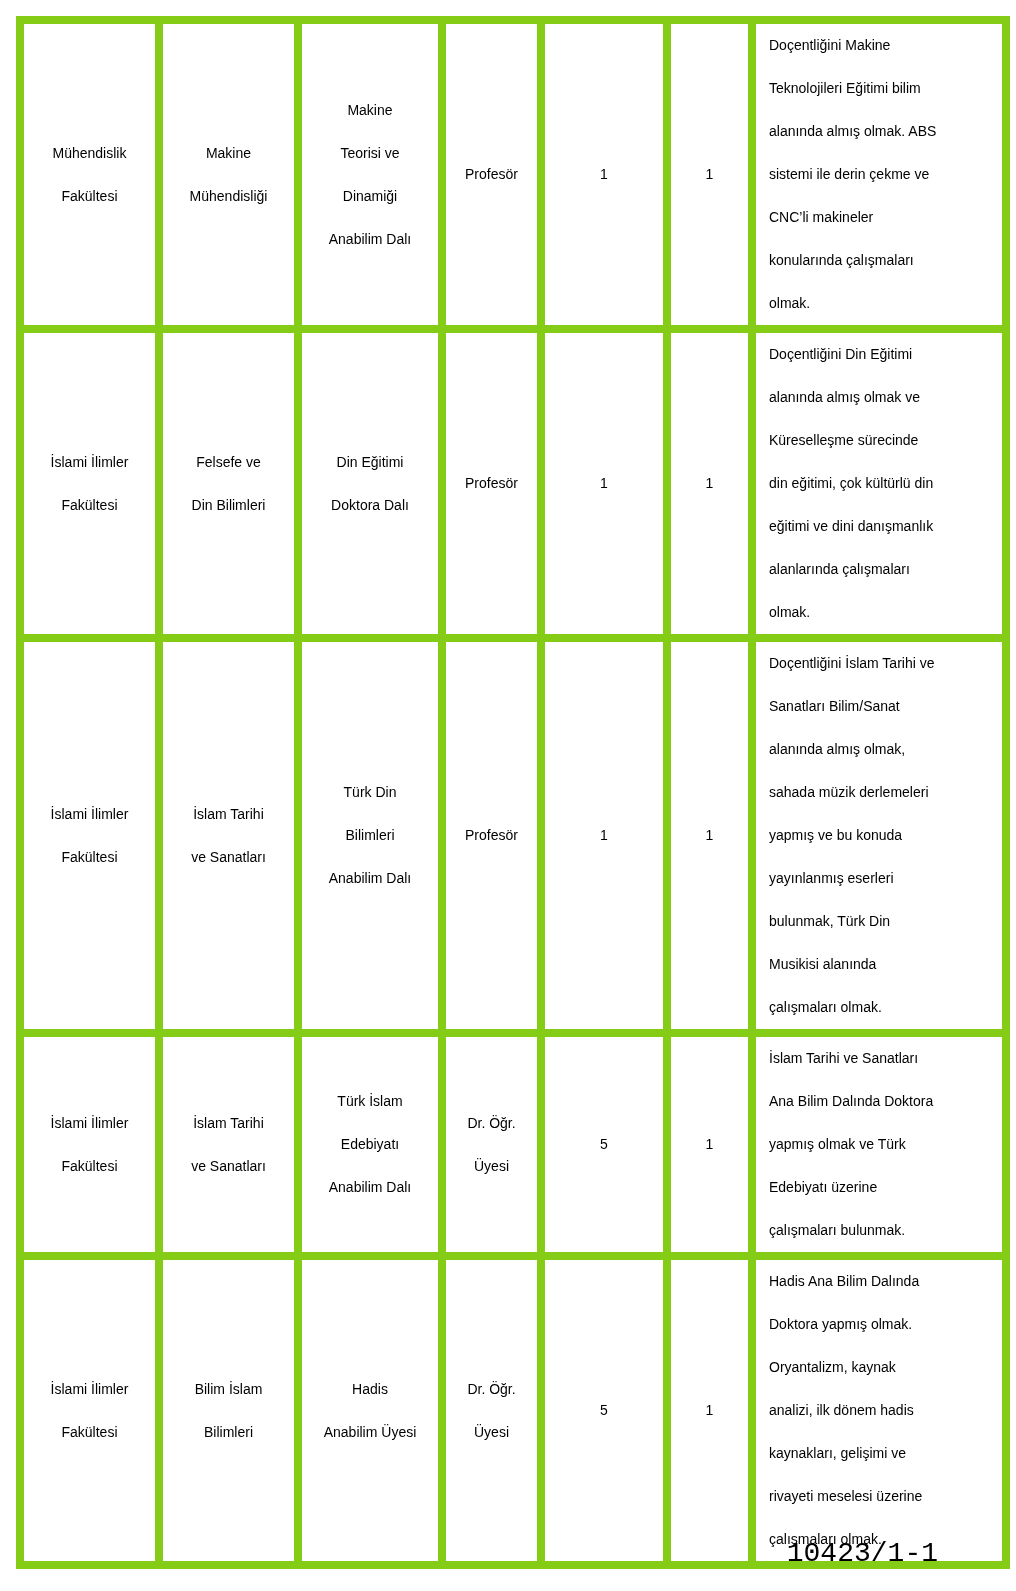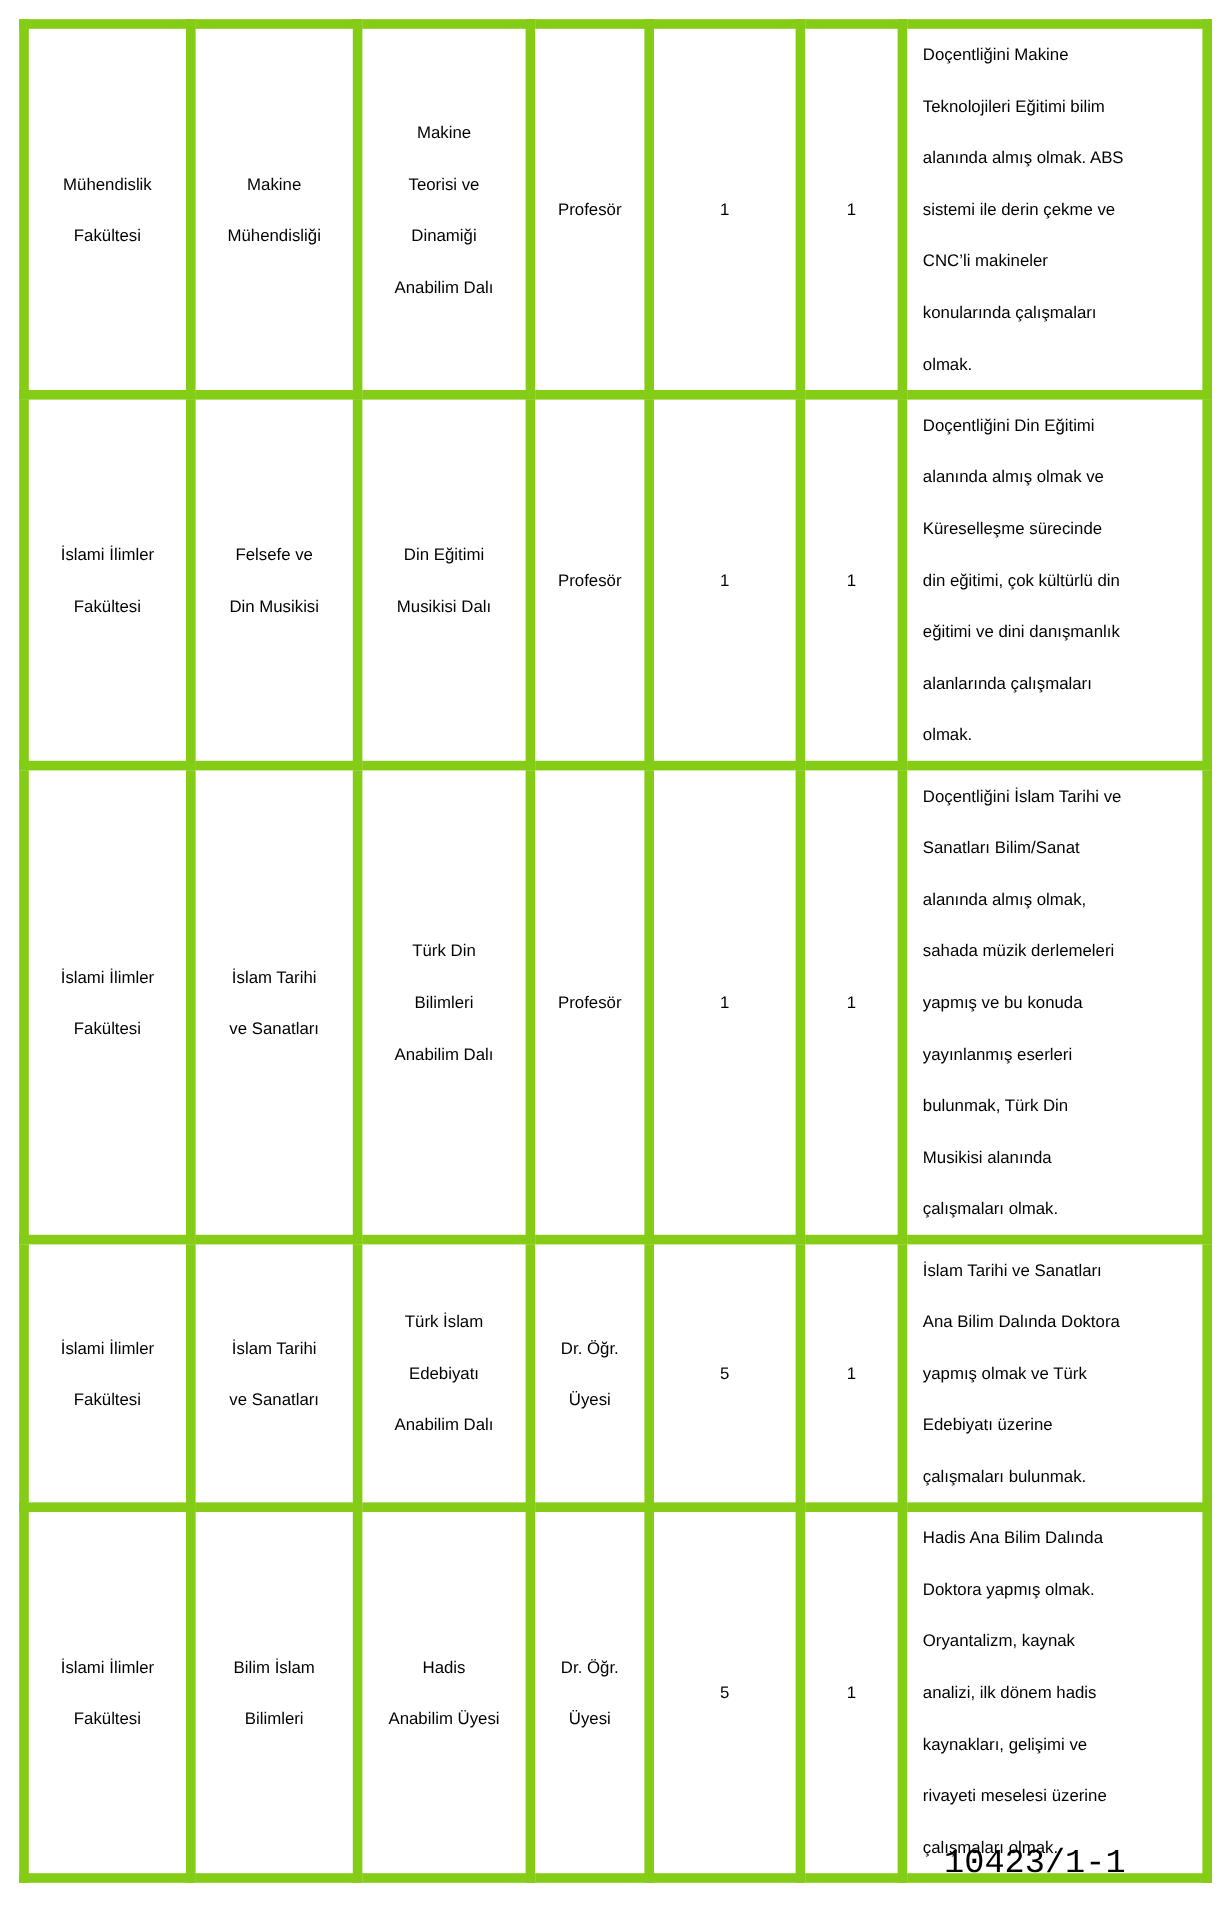--- a/index.html
+++ b/index.html
@@ -83,23 +83,23 @@
 alanında almış olmak. ABS
 sistemi ile derin çekme ve
 CNC’li makineler
 konularında çalışmaları
 olmak.</td>
     </tr>
     <tr class="r2">
       <td>İslami İlimler
 Fakültesi</td>
       <td>Felsefe ve
-Din Musikisi</td>
+Din Bilimleri</td>
       <td>Din Eğitimi
-Musikisi Dalı</td>
+Doktora Dalı</td>
       <td>Profesör</td>
       <td>1</td>
       <td>1</td>
       <td class="desc">Doçentliğini Din Eğitimi
 alanında almış olmak ve
 Küreselleşme sürecinde
 din eğitimi, çok kültürlü din
 eğitimi ve dini danışmanlık
 alanlarında çalışmaları
 olmak.</td>

